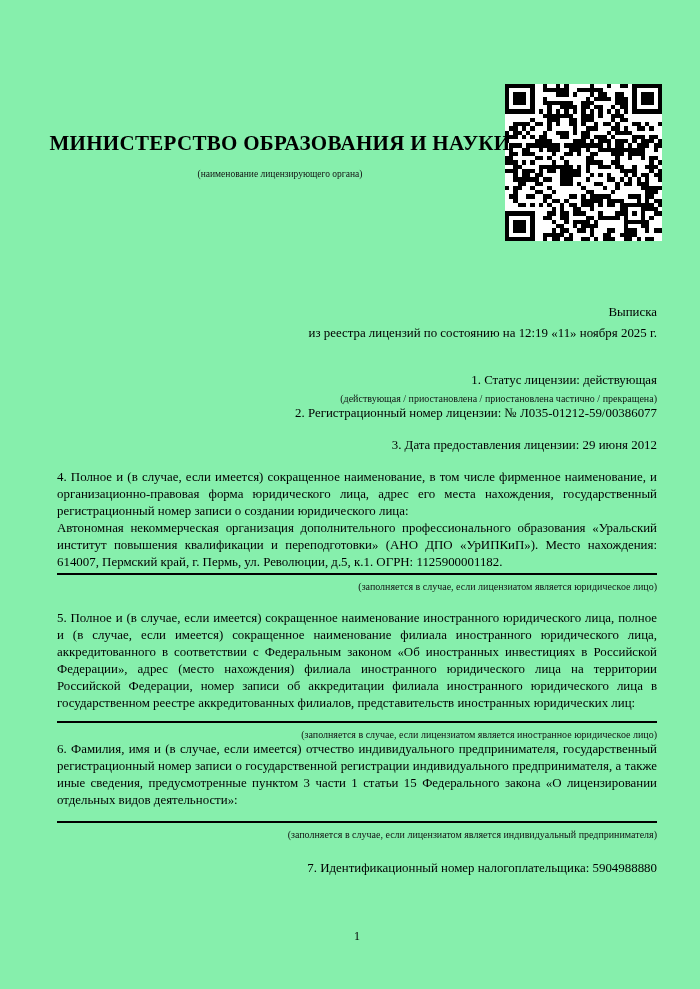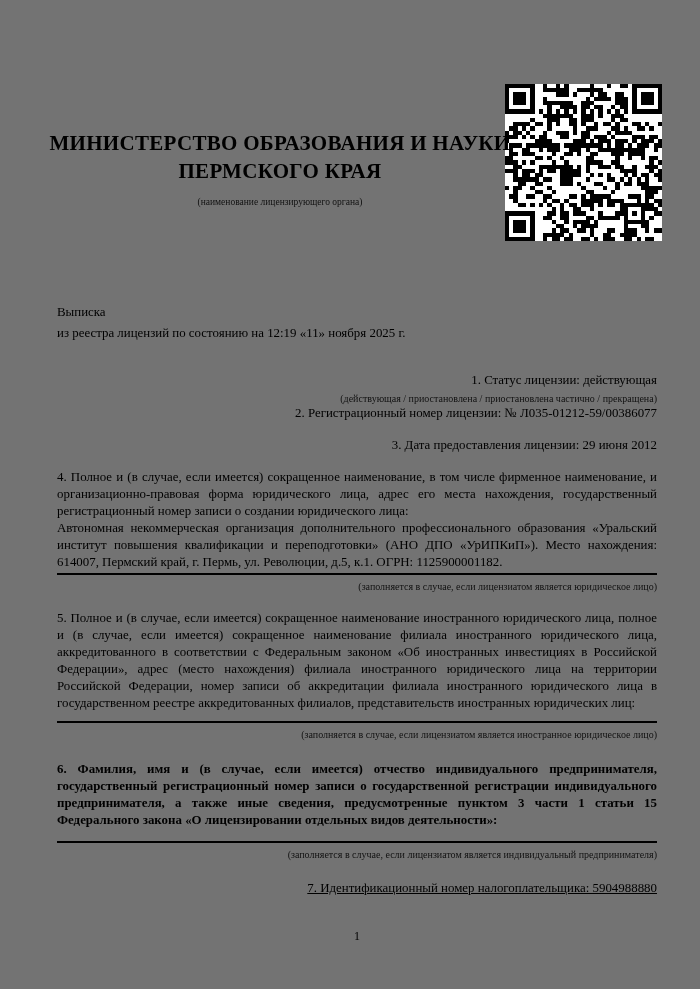--- a/index.html
+++ b/index.html
@@ -1,19 +1,19 @@
 <!DOCTYPE html>
 <html lang="ru"><head>
 <meta charset="utf-8">
 <style>
   html,body{margin:0;padding:0;background:#888;}
   .page{
     position:relative;
     width:700px;height:989px;
-    background:#737373;
+    background:#86efac;
     margin:0 auto;
     font-family:"Liberation Serif","DejaVu Serif",serif;
     color:#000;
     overflow:hidden;
   }
   
   .header{
     position:absolute;top:129px;left:40px;width:480px;
     text-align:center;
   }
@@ -28,29 +28,29 @@
   .qr{
     position:absolute;top:84px;left:505px;width:157px;height:157px;
   }
   .qr svg{display:block;width:157px;height:157px;}
   
   .content{
     position:absolute;top:302px;left:57px;width:600px;
     font-size:12.9px;line-height:17px;
   }
   .doc-title{
-    text-align:left;line-height:21px;margin:0 0 28px 0;
+    text-align:right;line-height:21px;margin:0 0 28px 0;
   }
   .item{margin:0;text-align:right;}
   .item.just{text-align:justify;}
   .mt15{margin-top:15px;}
   .mt16{margin-top:0;}
   .mt17{margin-top:17px;}
-  .mt19{margin-top:19px;text-decoration:underline;}
-  .mt20{margin-top:20px;font-weight:bold;}
+  .mt19{margin-top:19px;}
+  .mt20{}
   .small-note{
     font-size:10px;line-height:13px;text-align:right;margin-top:5px;color:#111;
   }
   .rule{
     border-top:2px solid #000;height:0;margin-top:2px;
   }
   .rule.gap9{margin-top:9px;}
   .rule.gap12{margin-top:12px;}
   .page-number{
     position:absolute;top:929px;left:57px;width:600px;
@@ -734,21 +734,20 @@
         <rect x="28" y="36" width="1" height="1" fill="#000"></rect>
         <rect x="29" y="36" width="1" height="1" fill="#000"></rect>
         <rect x="31" y="36" width="1" height="1" fill="#000"></rect>
         <rect x="33" y="36" width="1" height="1" fill="#000"></rect>
         <rect x="34" y="36" width="1" height="1" fill="#000"></rect>
       </svg>
   </div>
 
   <div class="header">
     <div class="h-line">МИНИСТЕРСТВО ОБРАЗОВАНИЯ И НАУКИ</div>
-    <div class="h-line">ПЕРМСКОГО КРАЯ</div>
     <div class="h-note">(наименование лицензирующего органа)</div>
   </div>
 
   <div class="content">
 
     <div class="doc-title">
       <div>Выписка</div>
       <div>из реестра лицензий по состоянию на 12:19 «11» ноября 2025 г.</div>
     </div>
 

